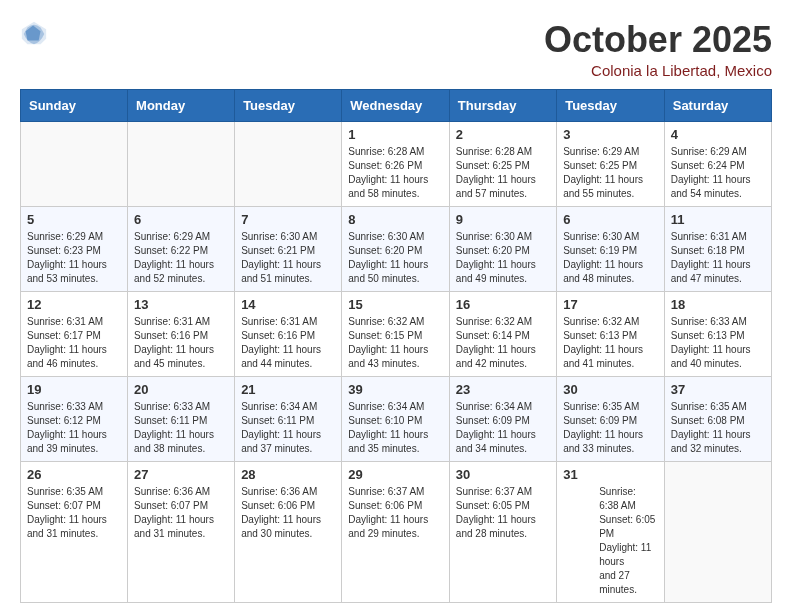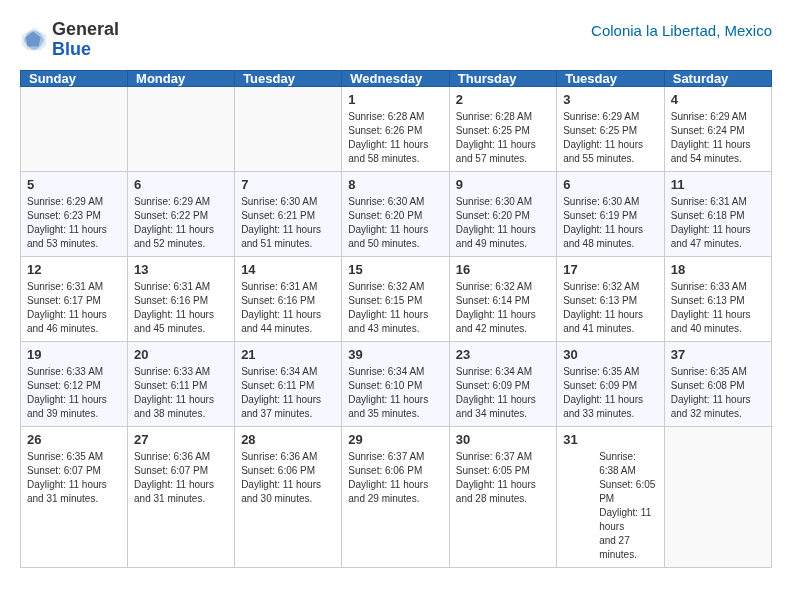--- a/index.html
+++ b/index.html
@@ -36,33 +36,33 @@
       text-align: right;
     }
     .month-title {
       font-size: 36px;
       font-weight: bold;
       color: #333;
       line-height: 1.1;
     }
     .subtitle {
       font-size: 15px;
-      color: #0369a1;
+      color: #7f1d1d;
       margin-top: 2px;
     }
     .calendar {
       width: 100%;
       border-collapse: collapse;
       border: 1px solid #ccc;
     }
     .calendar th {
       background-color: #2a6db5;
       color: #fff;
       text-align: left;
-      padding: 0 8px;
+      padding: 8px 8px;
       font-size: 13px;
       font-weight: bold;
       border: 1px solid #1e5a9a;
     }
     .calendar td {
       vertical-align: top;
       padding: 5px 6px;
       border: 1px solid #ccc;
       width: 108px;
       min-height: 80px;
@@ -94,26 +94,23 @@
 </head>
 <body>
 
 <div class="header">
   <div class="logo">
     <svg class="logo-icon" viewBox="0 0 30 30" xmlns="http://www.w3.org/2000/svg">
       <polygon points="15,2 28,10 28,20 22,26 8,26 2,20 2,10" fill="#2a6db5" opacity="0.15"></polygon>
       <path d="M8,8 Q15,2 22,8 L26,15 Q22,24 15,26 Q8,24 4,15 Z" fill="#2a6db5" opacity="0.3"></path>
       <path d="M14,6 L22,12 L20,22 L8,22 L6,12 Z" fill="#2a6db5" opacity="0.5"></path>
     </svg>
-    <div class="logo-text">
-      <div class="logo-general">General</div>
-      <div class="logo-blue">Blue</div>
-    </div>
   </div>
   <div class="title-block">
+    <div class="month-title">October 2025</div>
     <div class="subtitle">Colonia la Libertad, Mexico</div>
   </div>
 </div>
 
 <table class="calendar">
   <thead>
     <tr>
     <th>Sunday</th>
         <th>Monday</th>
         <th>Tuesday</th>

